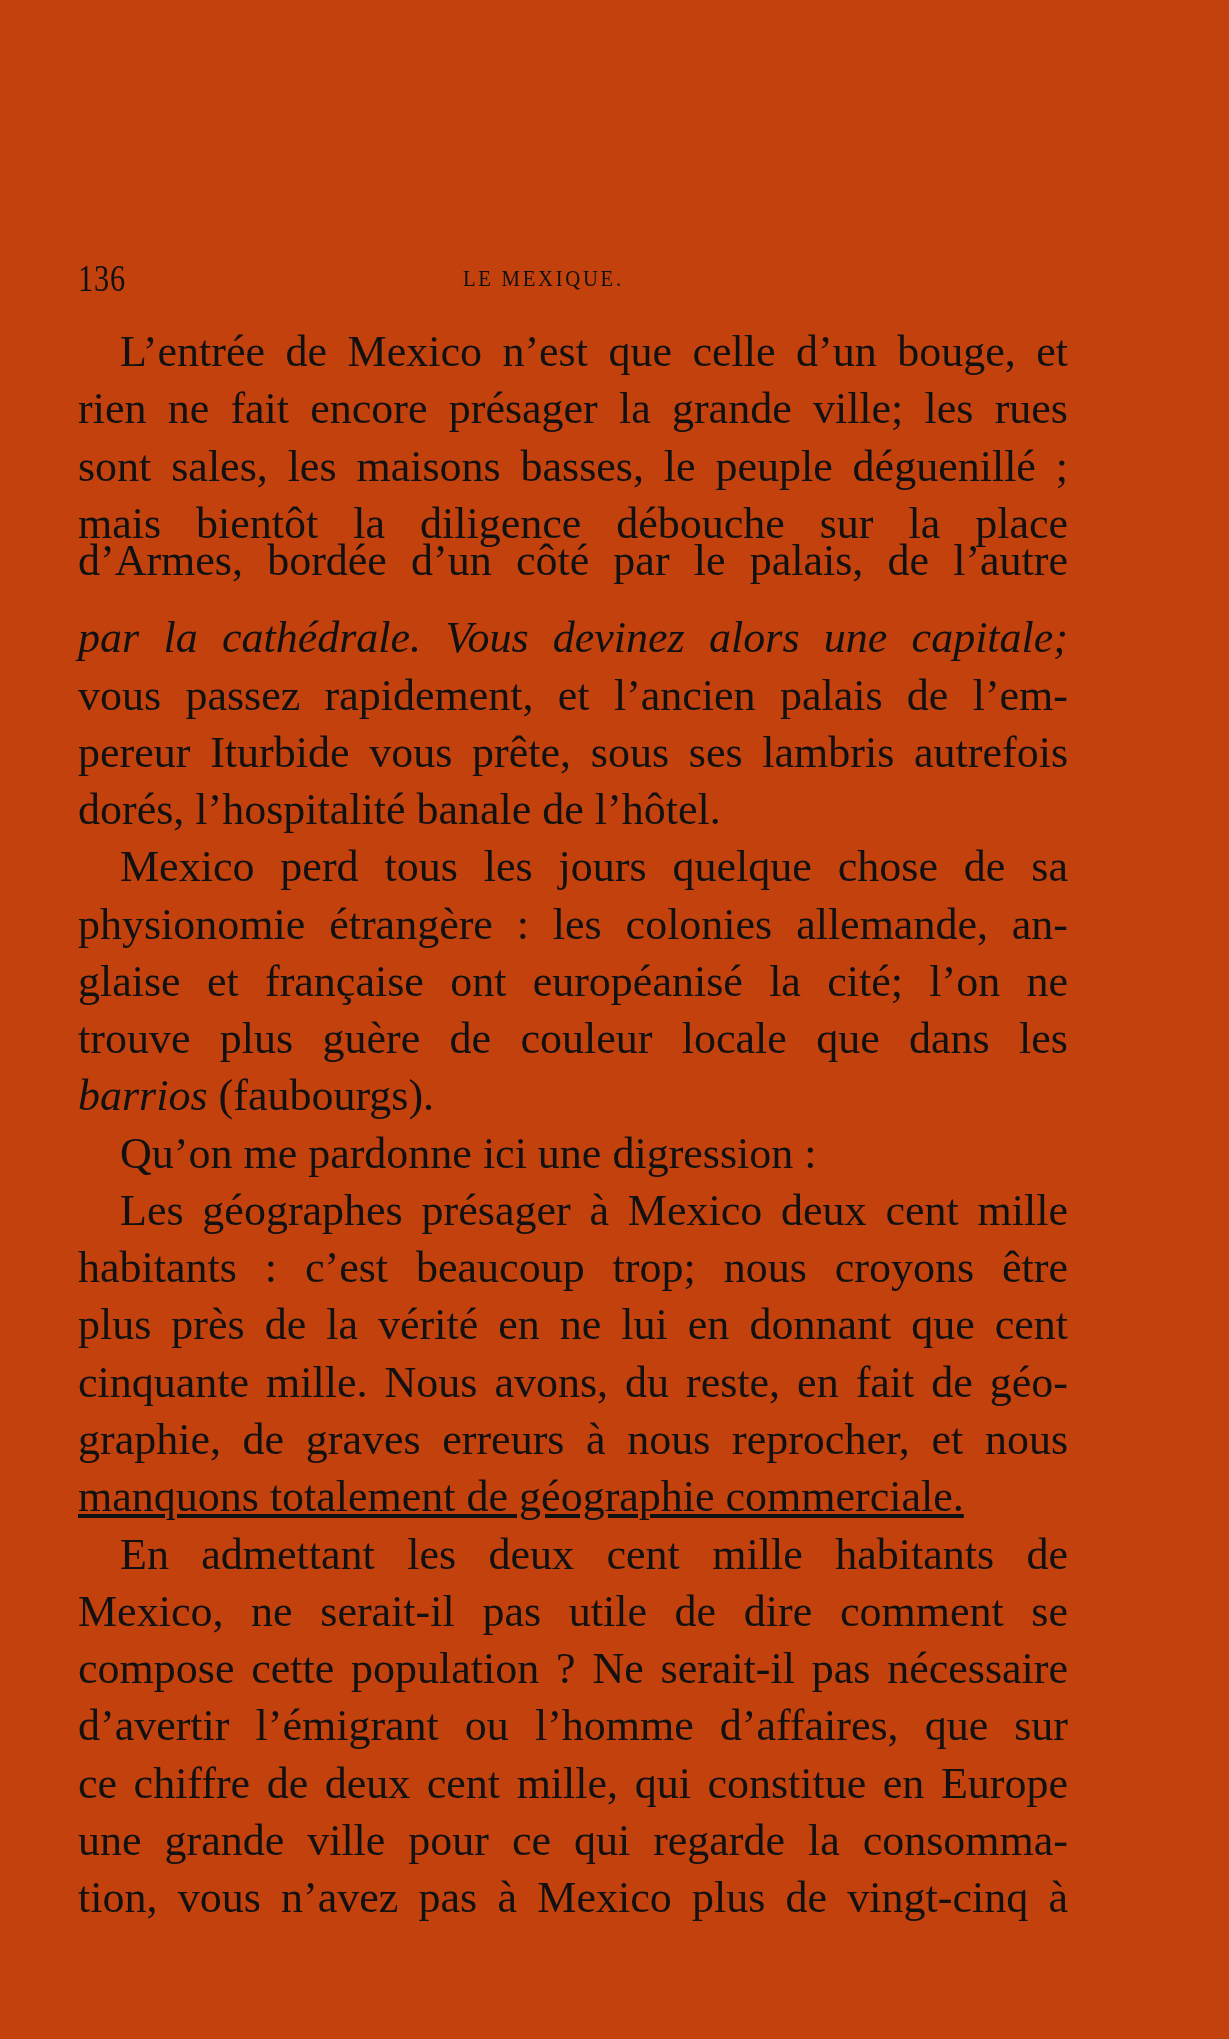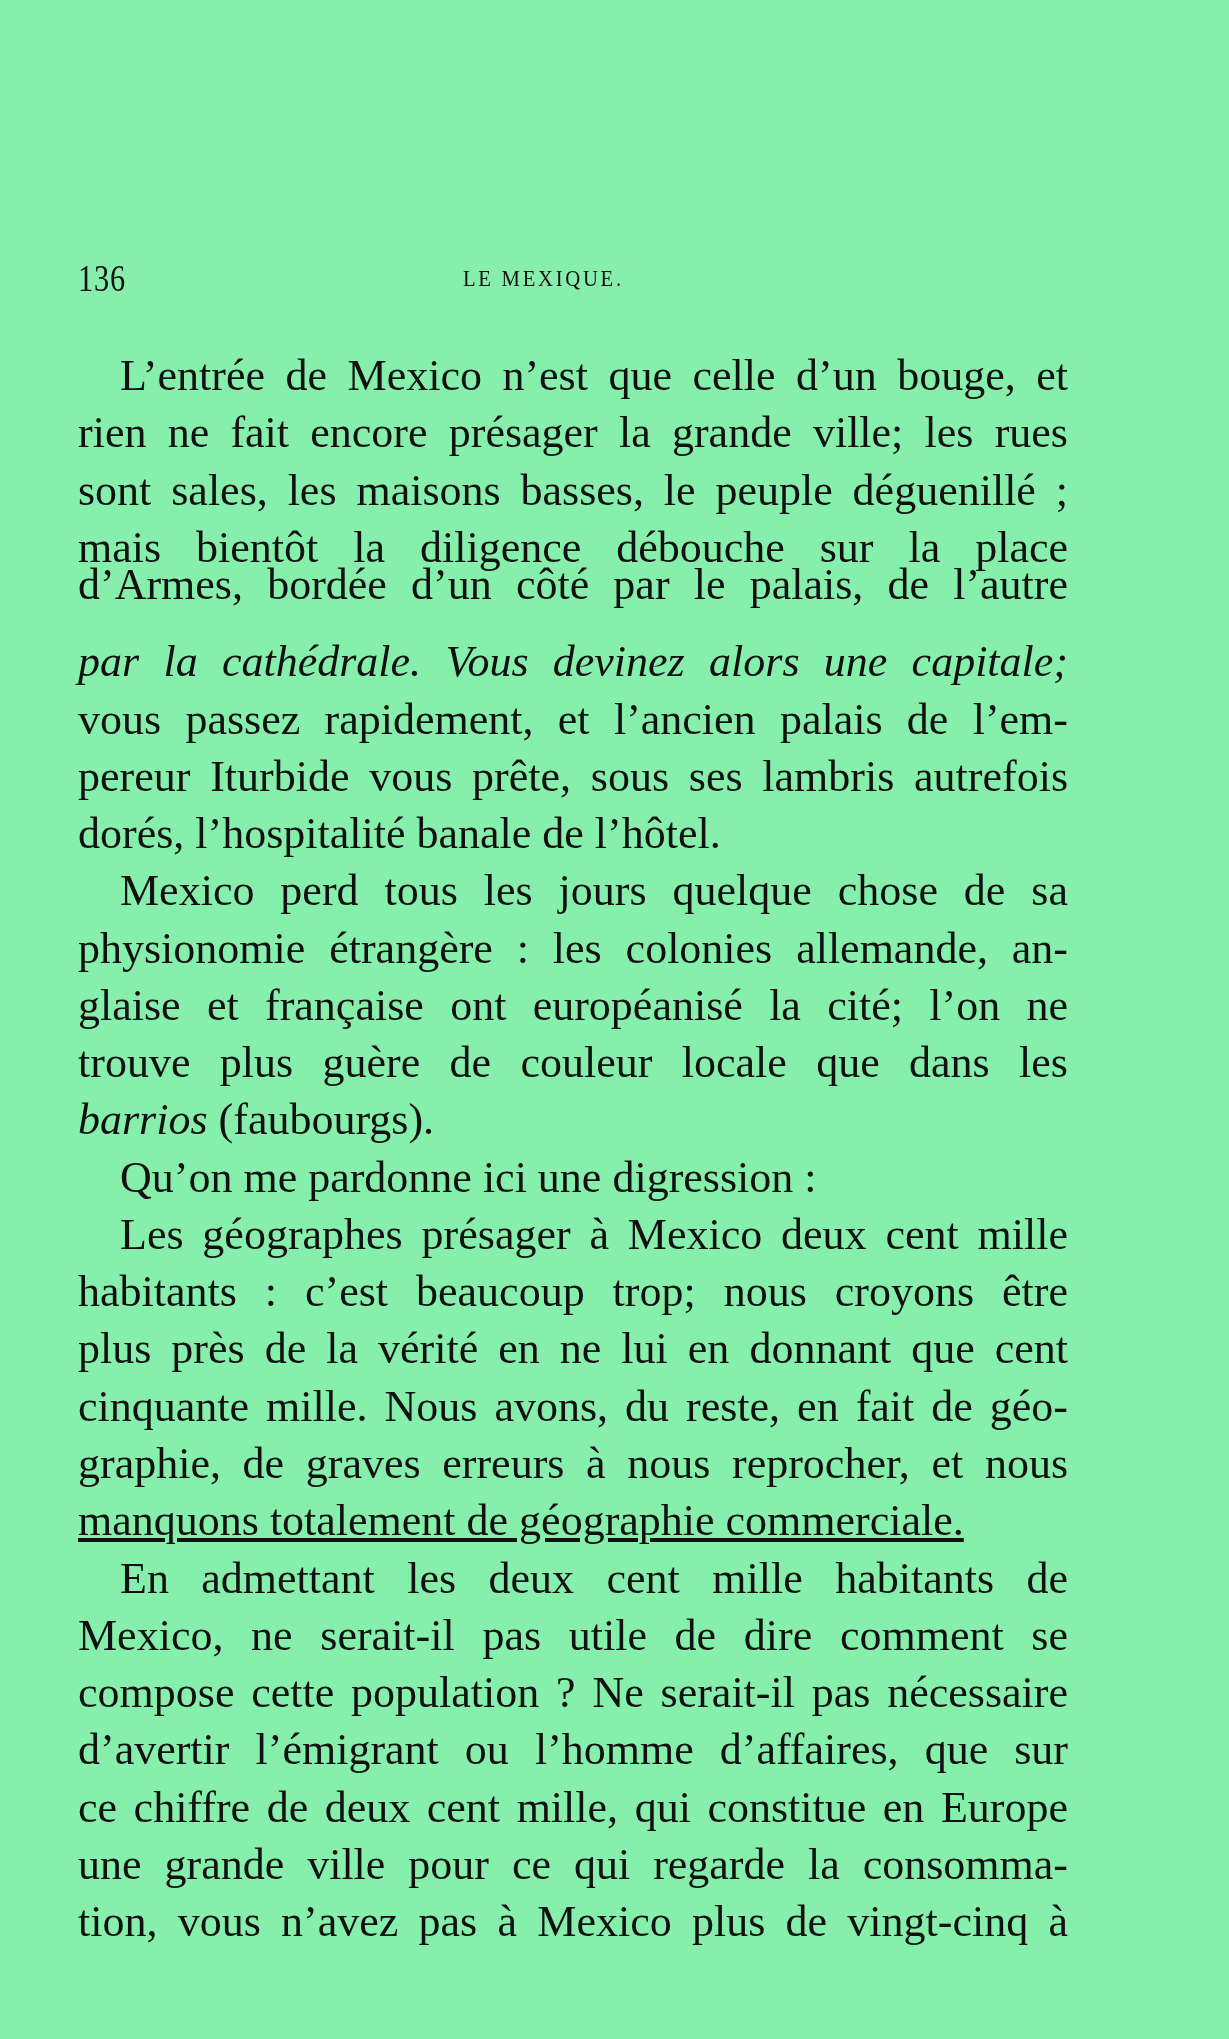--- a/index.html
+++ b/index.html
@@ -13,21 +13,21 @@
       position: relative;
       overflow: hidden;
       color: #111111;
       font-family: "Liberation Serif", "DejaVu Serif", serif;
     }
     .page {
       position: absolute;
       left: 0; top: 0;
       width: 1229px;
       height: 2039px;
-      background: #86efac;
+      background: #c2410c;
     }
     .running-head {
       position: absolute;
       left: 78px;
       top: 258px;
       width: 990px;
       height: 40px;
     }
     .page-number {
       position: absolute;
@@ -61,21 +61,20 @@
       position: absolute;
       left: 0;
       width: 990px;
       height: 57px;
       font-size: 44px;
       line-height: 57px;
       white-space: nowrap;
       text-align: justify;
       text-align-last: justify;
       overflow: visible;
-      margin-top: 24px;
     }
     .line.indent {
       left: 42px;
       width: 948px;
     }
     .line.last {
       text-align-last: left;
     }
     .line .inner {
       display: block;

